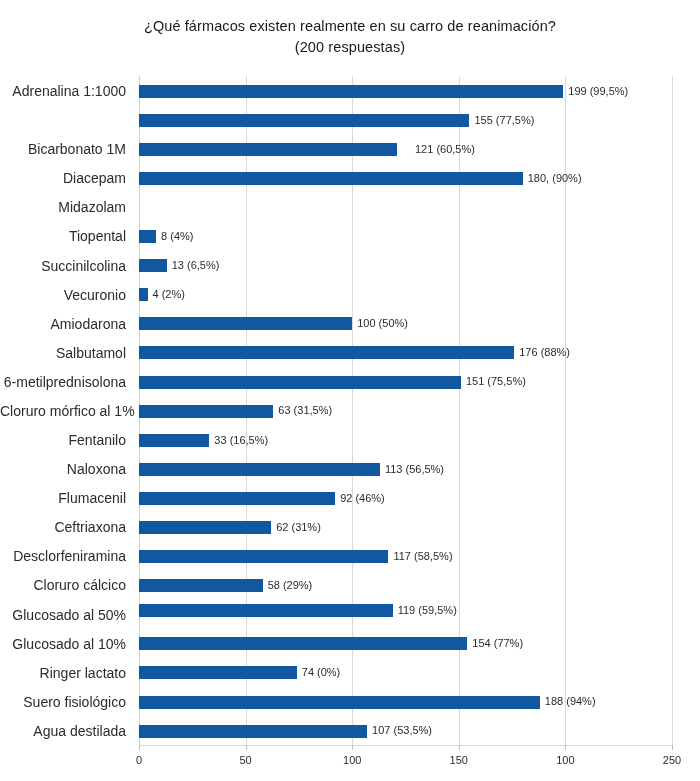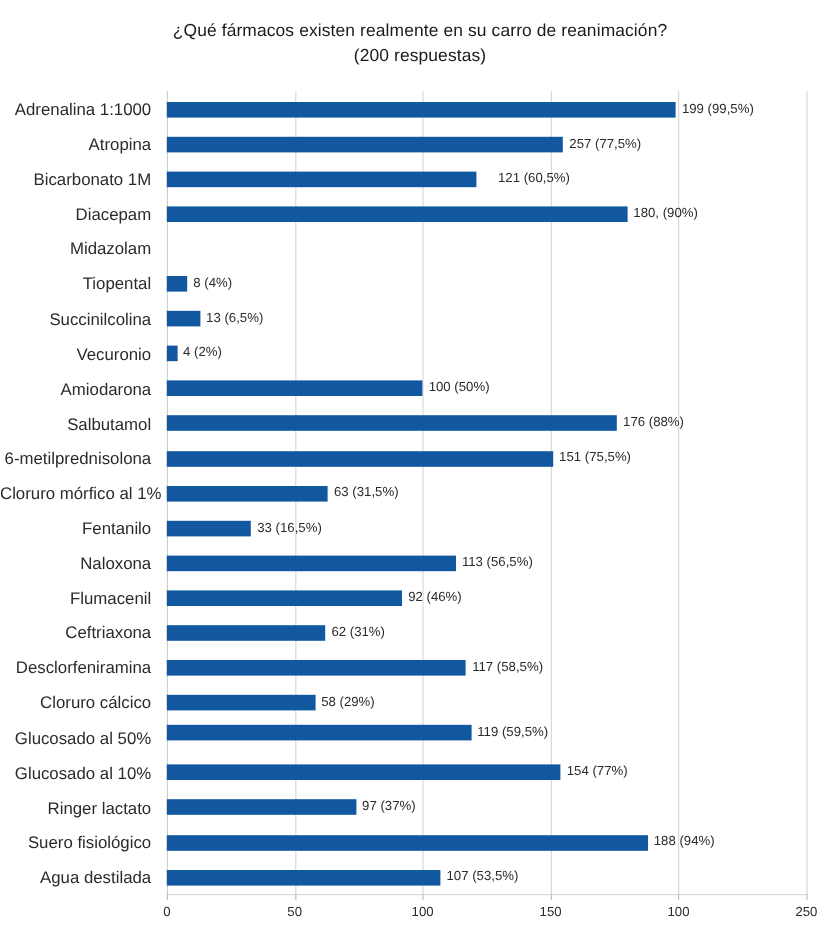--- a/index.html
+++ b/index.html
@@ -142,21 +142,20 @@
 
 <div id="chart-root">
 
   <div id="chart-title">
     <span>¿Qué fármacos existen realmente en su carro de reanimación?</span>
     <span class="line2">(200 respuestas)</span>
   </div>
 
   <div id="ylabels">
       <div class="ylabel" style="top: 0px;">Adrenalina 1:1000</div>
-      <div class="ylabel" style="top: 29.087px;">Atropina</div>
       <div class="ylabel" style="top: 58.1739px;">Bicarbonato 1M</div>
       <div class="ylabel" style="top: 87.2609px;">Diacepam</div>
       <div class="ylabel" style="top: 116.348px;">Midazolam</div>
       <div class="ylabel" style="top: 145.435px;">Tiopental</div>
       <div class="ylabel" style="top: 174.522px;">Succinilcolina</div>
       <div class="ylabel" style="top: 203.609px;">Vecuronio</div>
       <div class="ylabel" style="top: 232.696px;">Amiodarona</div>
       <div class="ylabel" style="top: 261.783px;">Salbutamol</div>
       <div class="ylabel" style="top: 290.87px;">6-metilprednisolona</div>
       <div class="ylabel" style="top: 319.957px;">Cloruro mórfico al 1%</div>
@@ -182,21 +181,21 @@
         <div class="gridline" style="left: 426.4px;"></div>
         <div class="gridline" style="left: 533px;"></div>
       </div>
     <div id="rows">
         <div class="row" style="top: 0px;">
           <div class="bar" title="Adrenalina 1:1000: 199 (99,5%)" style="width: 424.268px; background: rgb(17, 88, 160);"></div>
           <div class="bar-label" style="left: 429.268px;">199 (99,5%)</div>
         </div>
         <div class="row" style="top: 29.087px;">
           <div class="bar" title="Atropina: 155 (77,5%)" style="width: 330.46px; background: rgb(17, 88, 160);"></div>
-          <div class="bar-label" style="left: 335.46px;">257 (77,5%)</div>
+          <div class="bar-label" style="left: 335.46px;">155 (77,5%)</div>
         </div>
         <div class="row" style="top: 58.1739px;">
           <div class="bar" title="Bicarbonato 1M: 121 (60,5%)" style="width: 257.972px; background: rgb(17, 88, 160);"></div>
           <div class="bar-label" style="left: 276px;">121 (60,5%)</div>
         </div>
         <div class="row" style="top: 87.2609px;">
           <div class="bar" title="Diacepam: 180, (90%)" style="width: 383.76px; background: rgb(17, 88, 160);"></div>
           <div class="bar-label" style="left: 388.76px;">180, (90%)</div>
         </div>
         <div class="row" style="top: 145.435px;">
@@ -254,21 +253,21 @@
         <div class="row" style="top: 519px; padding-left: 40px;">
           <div class="bar" title="Glucosado al 50%: 119 (59,5%)" style="width: 253.708px; background: rgb(17, 88, 160);"></div>
           <div class="bar-label" style="left: 258.708px;">119 (59,5%)</div>
         </div>
         <div class="row" style="top: 552.652px;">
           <div class="bar" title="Glucosado al 10%: 154 (77%)" style="width: 328.328px; background: rgb(17, 88, 160);"></div>
           <div class="bar-label" style="left: 333.328px;">154 (77%)</div>
         </div>
         <div class="row" style="top: 581.739px;">
           <div class="bar" title="Ringer lactato: 74 (37%)" style="width: 157.768px; background: rgb(17, 88, 160);"></div>
-          <div class="bar-label" style="left: 162.768px;">97 (37%)</div>
+          <div class="bar-label" style="left: 162.768px;">74 (0%)</div>
         </div>
         <div class="row" style="top: 610.826px;">
           <div class="bar" title="Suero fisiológico: 188 (94%)" style="width: 400.816px; background: rgb(17, 88, 160);"></div>
           <div class="bar-label" style="left: 405.816px;">188 (94%)</div>
         </div>
         <div class="row" style="top: 639.913px;">
           <div class="bar" title="Agua destilada: 107 (53,5%)" style="width: 228.124px; background: rgb(17, 88, 160);"></div>
           <div class="bar-label" style="left: 233.124px;">107 (53,5%)</div>
         </div>
       </div>

